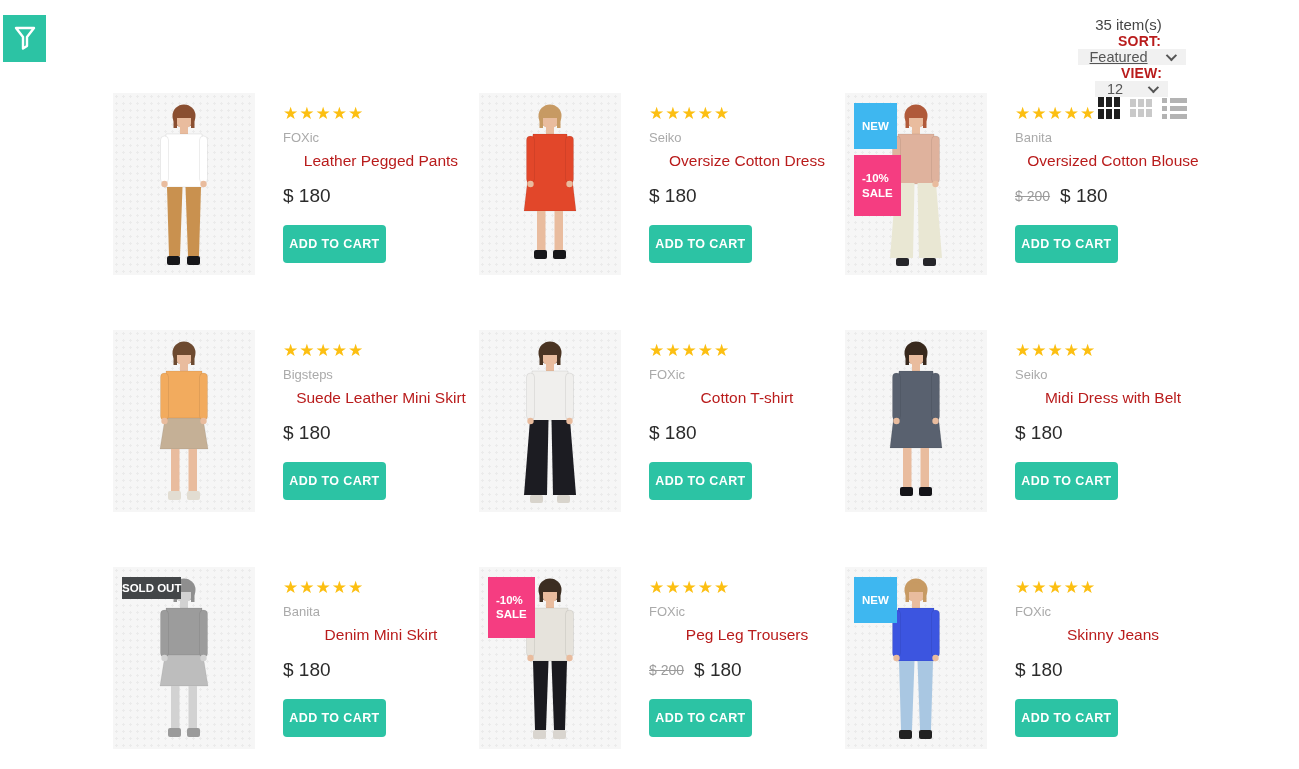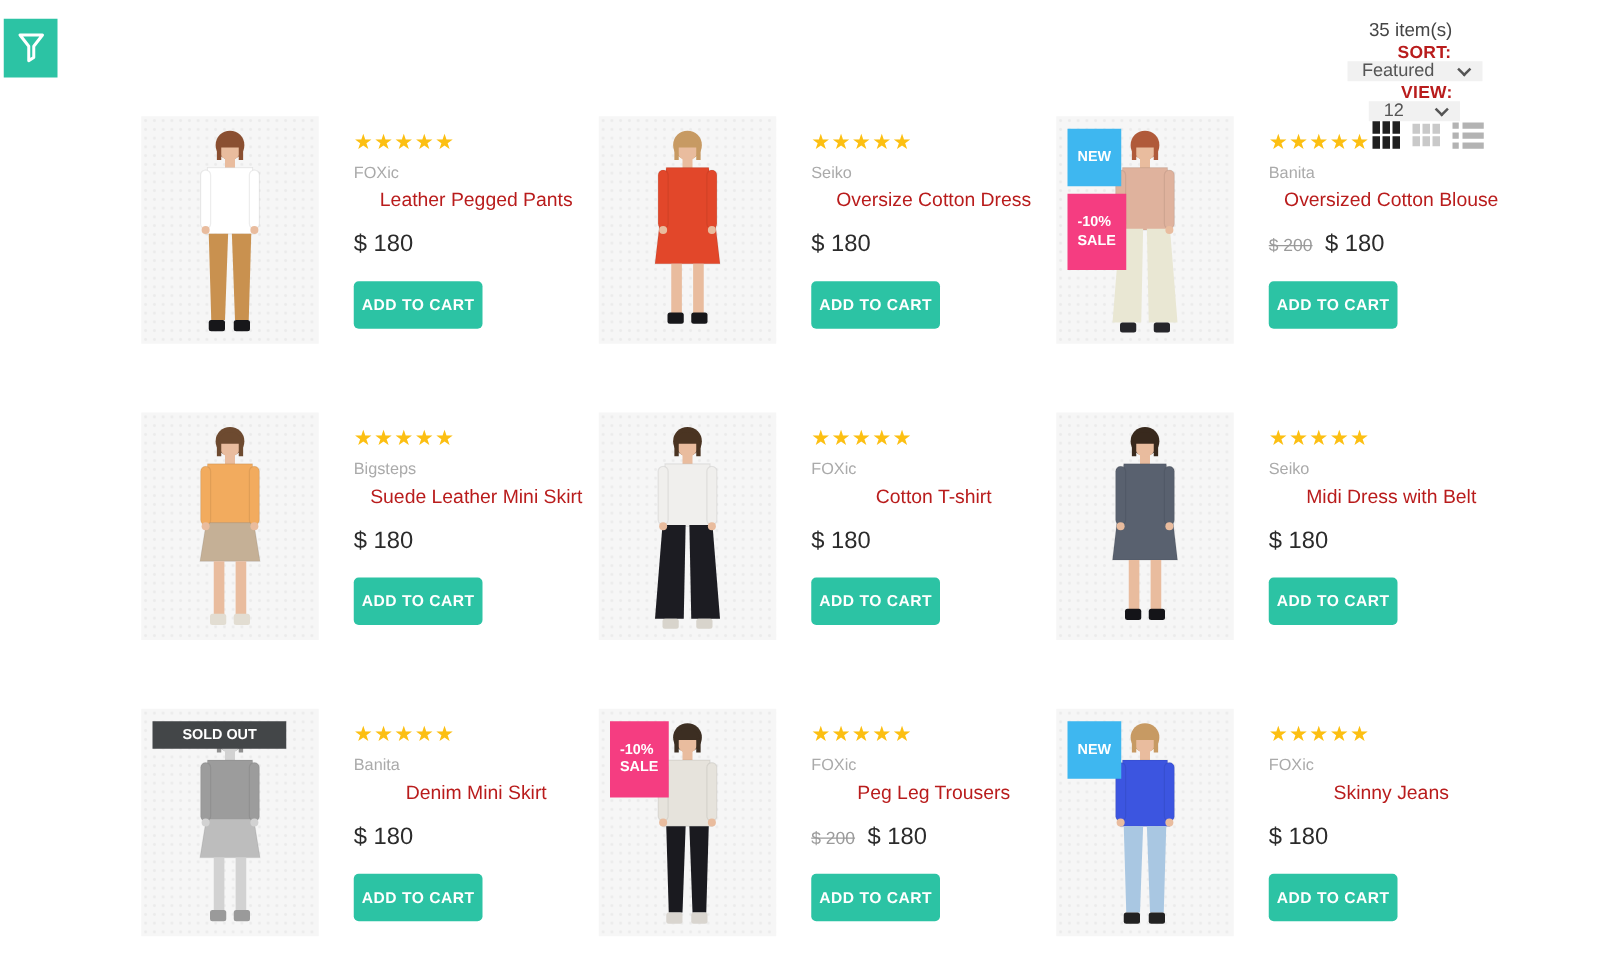--- a/index.html
+++ b/index.html
@@ -14,21 +14,21 @@
   
   .toolbar { position:absolute; top:16px; right:112px; height:32px;
              display:flex; align-items:center;flex-direction:column; }
   .tb-count { font-size:15px; color:#454545; }
   .tb-label { font-size:14px; font-weight:bold; color:#b91c1c; letter-spacing:.2px; }
   .tb-label.sort { margin-left:22px; }
   .tb-label.view { margin-left:26px; }
   .tb-select { margin-left:6px; height:31px; background:#f1f1f1; border:none;
                display:flex; align-items:center; justify-content:space-between;
                padding:0 12px; font-size:14.5px; color:#555; cursor:pointer; }
-  .tb-select.sort-select { width:108px; }
+  .tb-select.sort-select { width:108px;text-decoration:underline; }
   .tb-select.view-select { width:73px; }
   .chev { width:8px; height:8px; border-right:2px solid #555; border-bottom:2px solid #555;
           transform:rotate(45deg) translateY(-2px); margin-left:8px; }
   .view-icons { display:flex; align-items:center; gap:10px; margin-left:28px; }
   .icon-grid { display:grid; grid-template-columns:repeat(3,6px); gap:2px; cursor:pointer; }
   .icon-grid span { display:block; width:6px; height:10px; background:#1f1f1f; }
   .icon-grid.inactive span { height:8px; background:#c9c9c9; }
   .icon-list { display:flex; flex-direction:column; gap:3px; cursor:pointer; }
   .icon-list .row { display:flex; gap:3px; align-items:center; }
   .icon-list .sq { width:5px; height:5px; background:#b3b3b3; }
@@ -40,21 +40,21 @@
   .card { display:flex; height:182px; }
   .thumb { position:relative; width:142px; height:182px; background:#f6f6f6;
            background-image:radial-gradient(#ebebeb 1px, transparent 1.2px);
            background-size:7px 7px; flex:none; cursor:pointer; }
   .thumb svg { position:absolute; left:0; top:0; }
   .badges { position:absolute; left:9px; top:10px; z-index:2; }
   .badge { color:#fff; font-weight:bold; font-size:11.5px; line-height:1.25;
            padding:16px 8px; width:max-content; margin-bottom:6px; }
   .badge.new     { background:#3eb7f0; }
   .badge.sale    { background:#f53d81; }
-  .badge.soldout { background:#434648; padding:4px 24px; }
+  .badge.soldout { background:#434648; padding:4px 0; }
 
   .info { margin-left:28px; width:196px; }
   .stars { margin-top:12px; font-size:17px; letter-spacing:1px; color:#fcbf12; line-height:1; }
   .brand { margin-top:8px; font-size:13px; color:#aaaaaa; }
   .title { margin-top:7px; font-size:15.5px; font-weight:normal; color:#b91c1c; cursor:pointer;text-align:center; }
   .price-row { margin-top:15px; display:flex; align-items:center; }
   .old-price { font-size:14px; color:#9b9b9b; text-decoration:line-through; margin-right:10px; }
   .old-price:empty { display:none; }
   .price { font-size:19px; color:#2b2b2b; }
   .add-btn { display:block; margin-top:18px; width:103px; height:38px;

